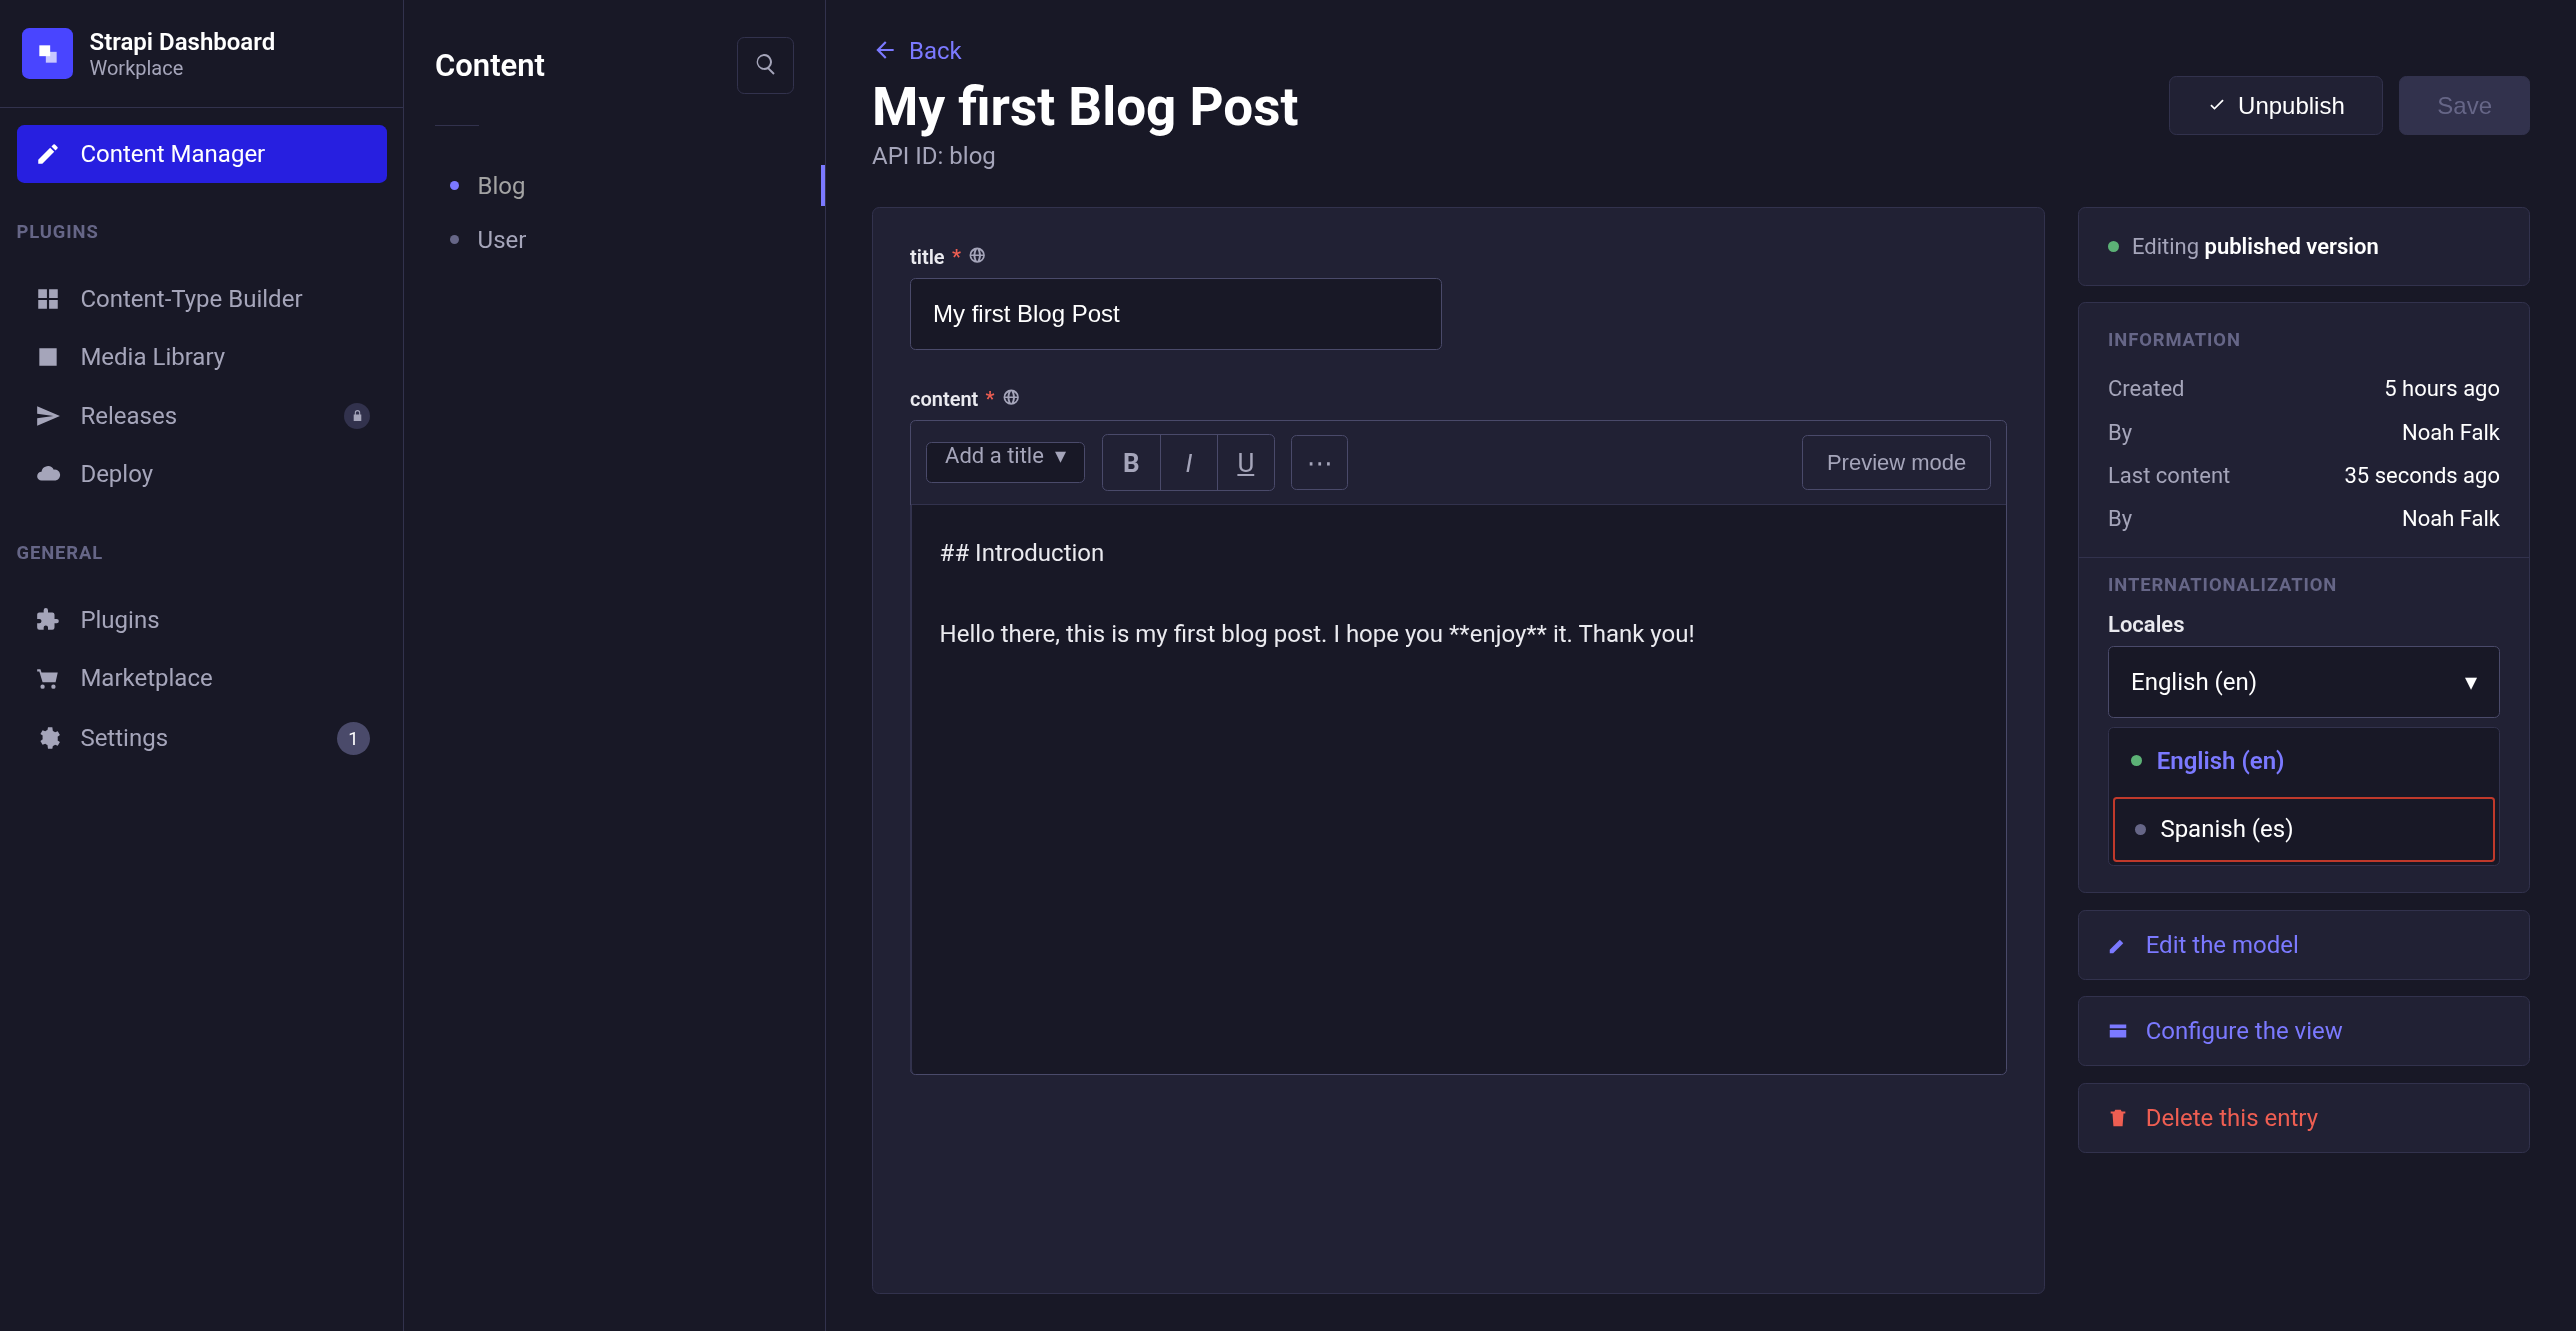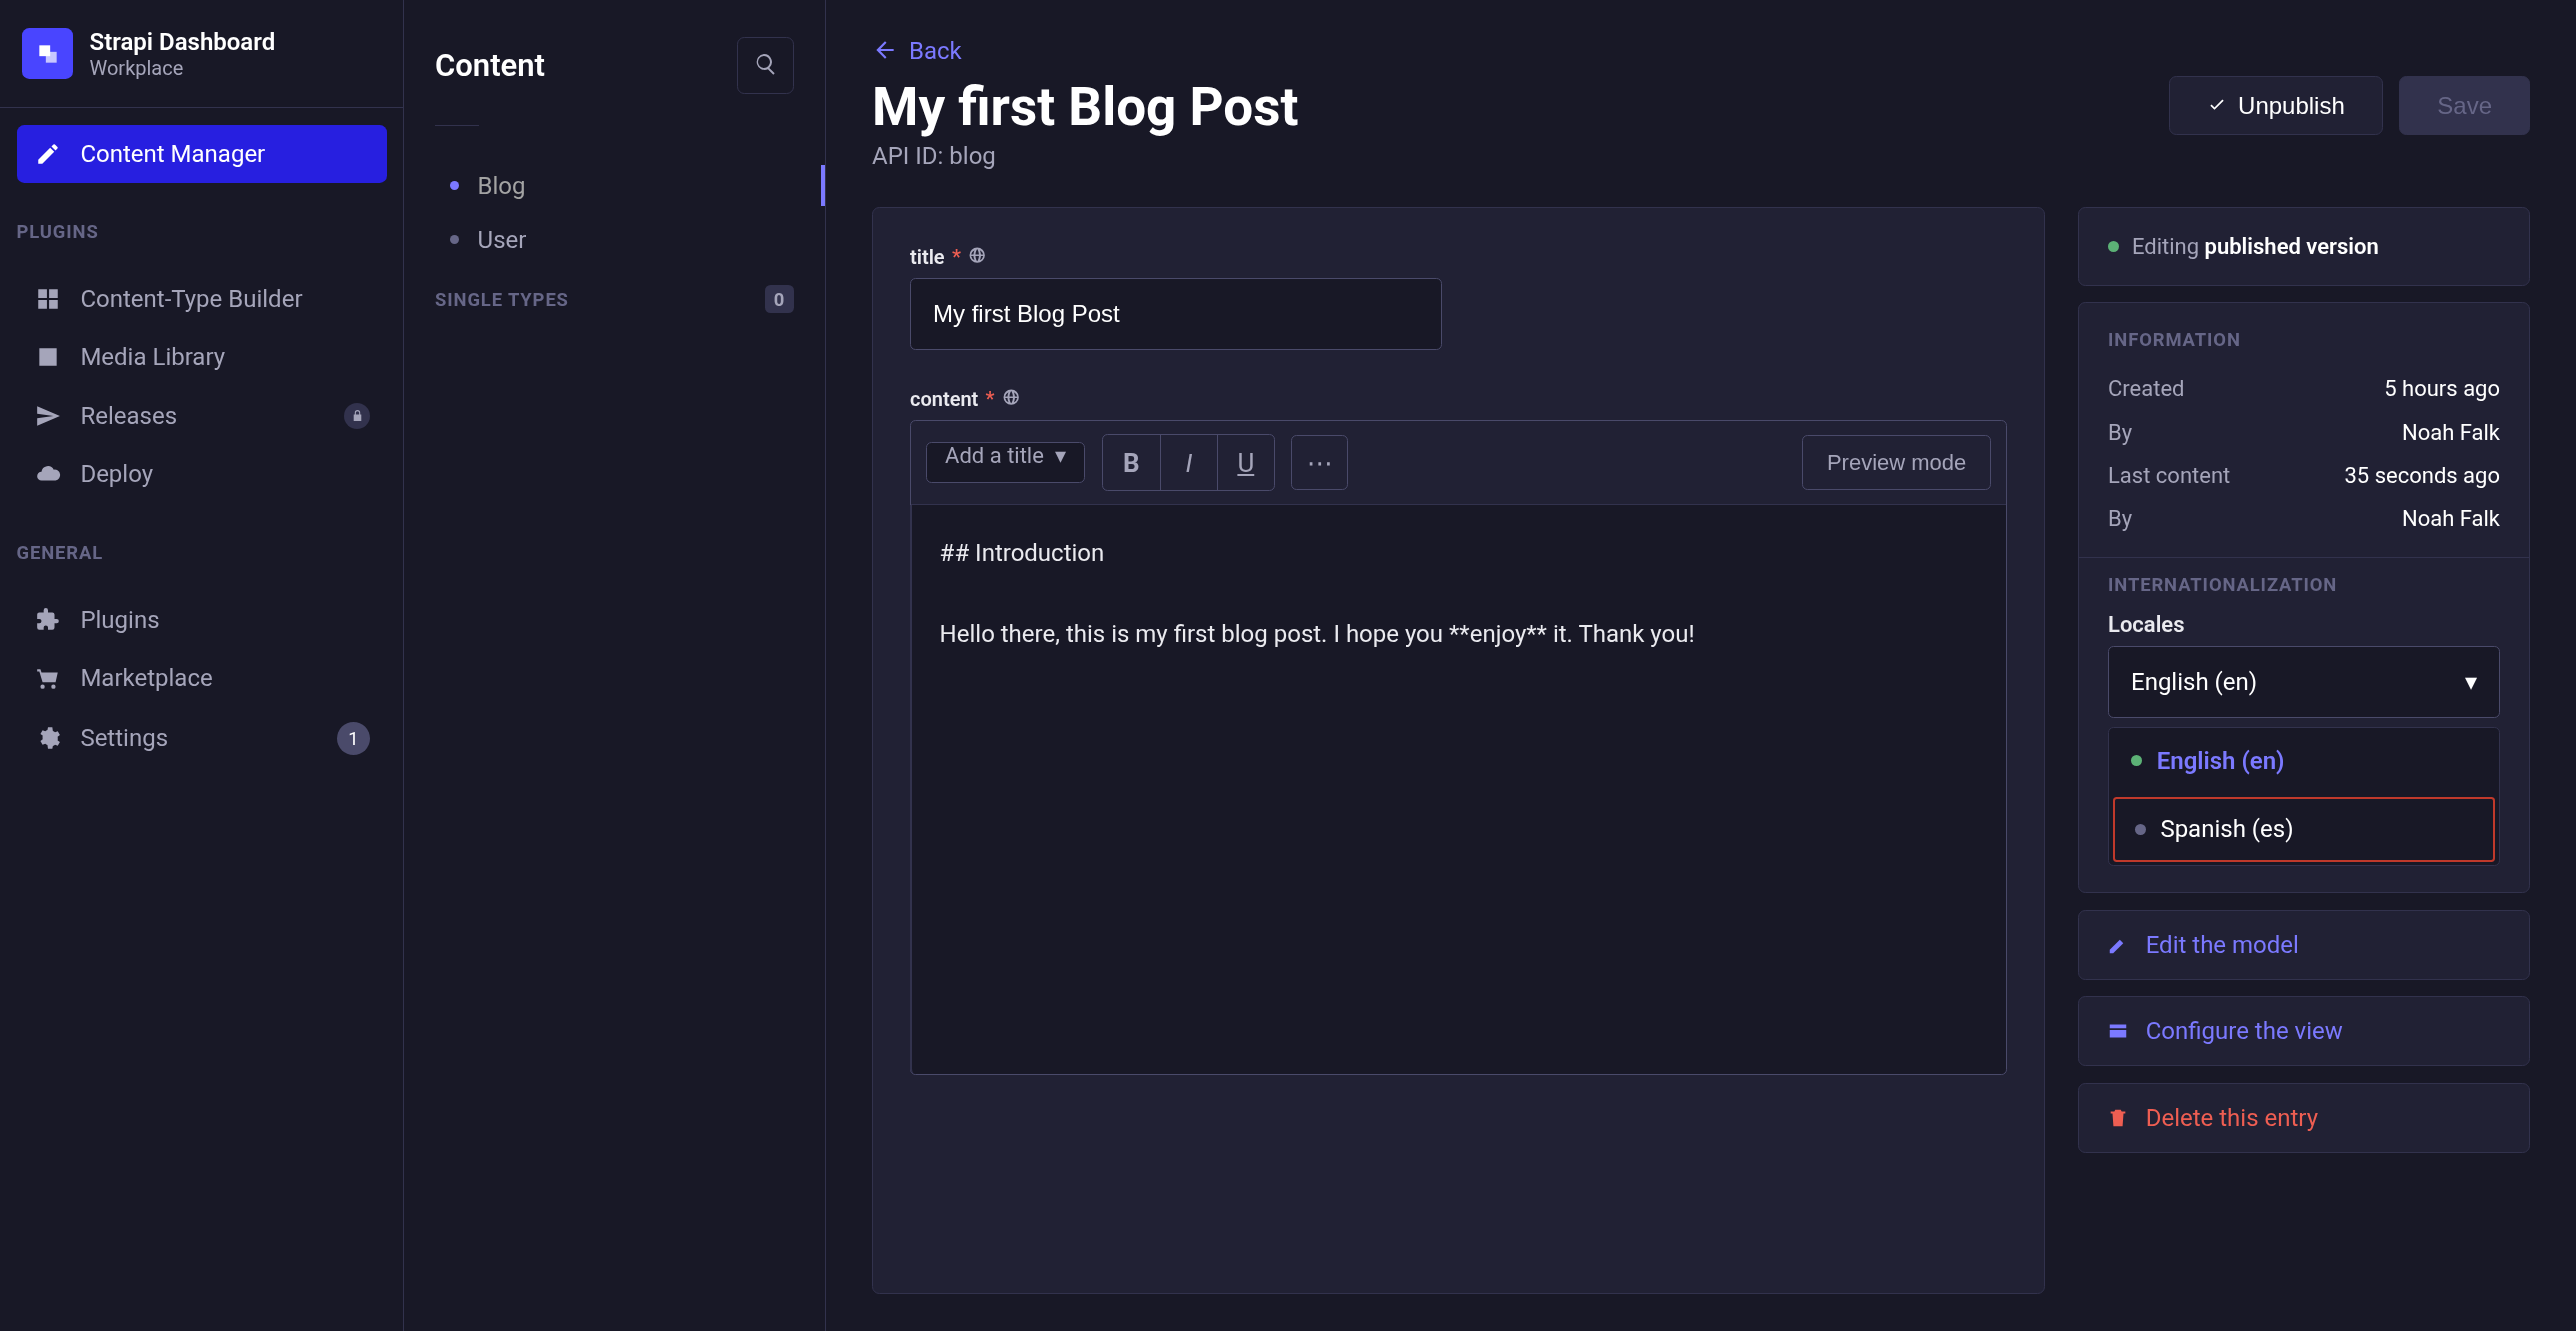--- a/index.html
+++ b/index.html
@@ -313,24 +313,20 @@
       <div class="sec-item active">
         <span class="bullet"></span>
         <span>Blog</span>
       </div>
       <div class="sec-item">
         <span class="bullet"></span>
         <span>User</span>
       </div>
     </div>
 
-    <div class="sec-group-label">
-      <span>SINGLE TYPES</span>
-      <span class="sec-group-badge">0</span>
-    </div>
   </aside>
 
   <main class="main">
     <div class="back-link">
       <span><svg width="26" height="26" viewBox="0 0 24 24">
             <path d="M20 11H7.8l5.6-5.6L12 4l-8 8 8 8 1.4-1.4L7.8 13H20v-2z"></path>
           </svg></span>
       <span>Back</span>
     </div>
 

